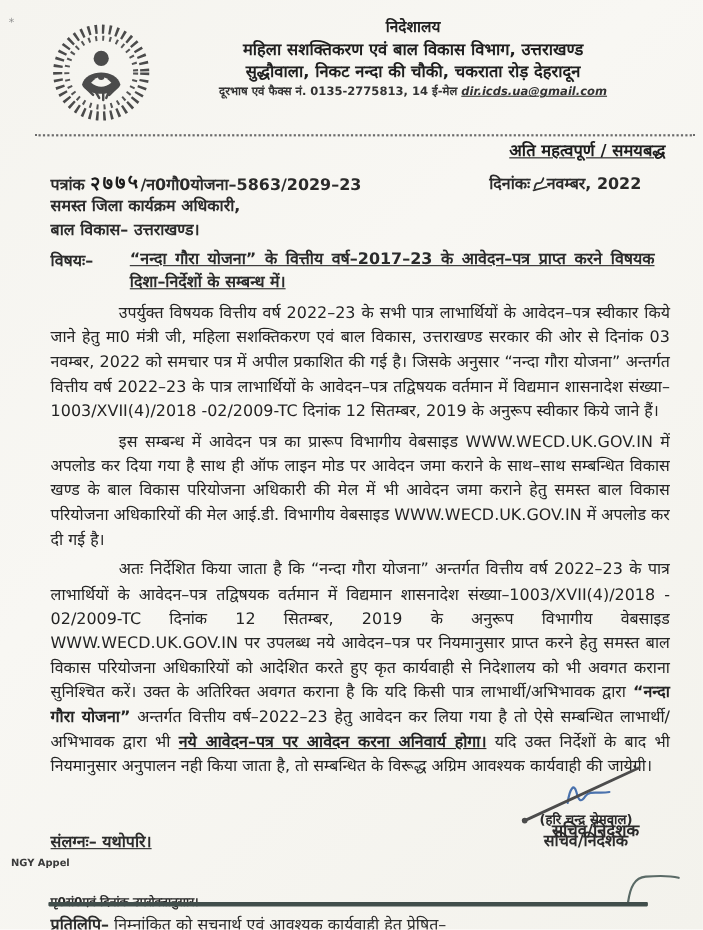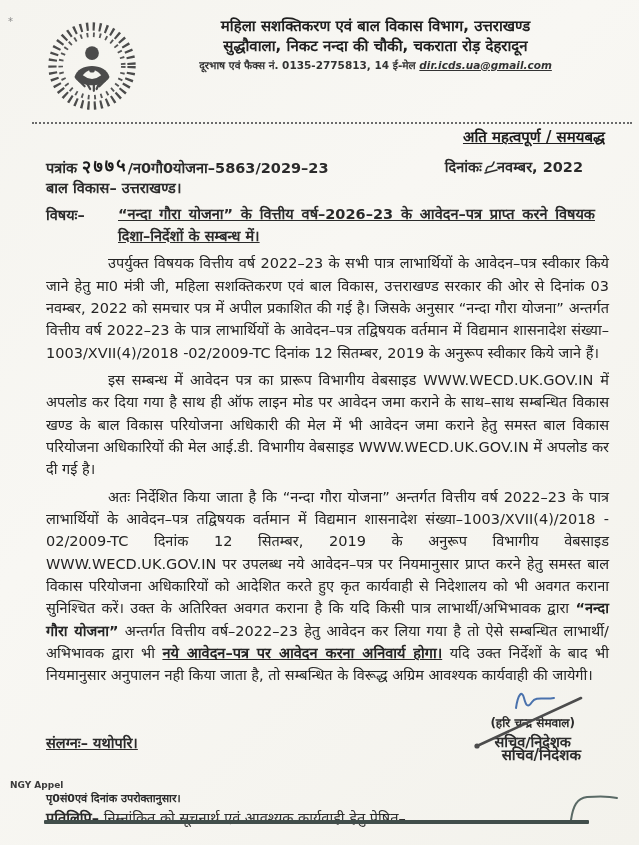--- a/index.html
+++ b/index.html
@@ -72,20 +72,21 @@
         <circle cx="50" cy="50" r="34" fill="none" stroke="#555" stroke-width="5" stroke-dasharray="2 5"></circle>
         <circle cx="50" cy="36" r="7.5" fill="#4b4b4b"></circle>
         <path d="M31,62 C35,46 65,46 69,62 C64,74 36,74 31,62 Z" fill="#4b4b4b"></path>
         <path d="M40,60 q10,-12 20,0 q-10,8 -20,0 Z" fill="#f5f4ef"></path>
         <circle cx="50" cy="54" r="3.2" fill="#4b4b4b"></circle>
         <path d="M36,66 l6,6 M44,68 l4,7 M52,69 l0,8 M58,68 l-3,7 M64,66 l-6,6" stroke="#4b4b4b" stroke-width="2.4" stroke-linecap="round"></path>
       </svg>
     </div>
 
     <div class="head-center">
+      <div class="h-line1">निदेशालय</div>
       <div class="h-line2">महिला सशक्तिकरण एवं बाल विकास विभाग, उत्तराखण्ड</div>
       <div class="h-line3">सुद्धौवाला, निकट नन्दा की चौकी, चकराता रोड़ देहरादून</div>
       <div class="h-contact"><span>दूरभाष एवं फैक्स नं. 0135-2775813, 14 ई-मेल </span><span class="h-email">dir.icds.ua@gmail.com</span></div>
     </div>
 
   </div>
 
   <hr class="sep-dotted">
 
   <div class="tagline-row">
@@ -97,25 +98,26 @@
       <span>पत्रांक</span>
       <span class="hand">२७७५</span><span>/न0गौ0योजना–5863/2029–23</span>
     </div>
     <div class="date-wrap">
       <span>दिनांकः</span><svg class="scribble" width="16" height="18" viewBox="0 0 16 18">
           <path d="M3,14 C5,4 8,15 11,5 M2,16 L14,13" stroke="#2e2e2e" stroke-width="1.6" fill="none" stroke-linecap="round"></path>
         </svg><span>नवम्बर, 2022</span>
     </div>
   </div>
 
+  <div class="addr">समस्त जिला कार्यक्रम अधिकारी,</div>
   <div class="addr">बाल विकास– उत्तराखण्ड।</div>
 
   <div class="subject">
     <span class="lbl">विषयः–</span>
-    <span class="txt">“नन्दा गौरा योजना” के वित्तीय वर्ष–2026–23 के आवेदन–पत्र प्राप्त करने विषयक दिशा–निर्देशों के सम्बन्ध में।</span>
+    <span class="txt">“नन्दा गौरा योजना” के वित्तीय वर्ष–2017–23 के आवेदन–पत्र प्राप्त करने विषयक दिशा–निर्देशों के सम्बन्ध में।</span>
   </div>
 
   <p class="para">उपर्युक्त विषयक वित्तीय वर्ष 2022–23 के सभी पात्र लाभार्थियों के आवेदन–पत्र स्वीकार किये जाने हेतु मा0 मंत्री जी, महिला सशक्तिकरण एवं बाल विकास, उत्तराखण्ड सरकार की ओर से दिनांक 03 नवम्बर, 2022 को समचार पत्र में अपील प्रकाशित की गई है। जिसके अनुसार “नन्दा गौरा योजना” अन्तर्गत वित्तीय वर्ष 2022–23 के पात्र लाभार्थियों के आवेदन–पत्र तद्विषयक वर्तमान में विद्यमान शासनादेश संख्या–1003/XVII(4)/2018 -02/2009-TC दिनांक 12 सितम्बर, 2019 के अनुरूप स्वीकार किये जाने हैं।</p>
   <p class="para">इस सम्बन्ध में आवेदन पत्र का प्रारूप विभागीय वेबसाइड WWW.WECD.UK.GOV.IN में अपलोड कर दिया गया है साथ ही ऑफ लाइन मोड पर आवेदन जमा कराने के साथ–साथ सम्बन्धित विकास खण्ड के बाल विकास परियोजना अधिकारी की मेल में भी आवेदन जमा कराने हेतु समस्त बाल विकास परियोजना अधिकारियों की मेल आई.डी. विभागीय वेबसाइड WWW.WECD.UK.GOV.IN में अपलोड कर दी गई है।</p>
   <p class="para"><span>अतः निर्देशित किया जाता है कि “नन्दा गौरा योजना” अन्तर्गत वित्तीय वर्ष 2022–23 के पात्र लाभार्थियों के आवेदन–पत्र तद्विषयक वर्तमान में विद्यमान शासनादेश संख्या–1003/XVII(4)/2018 - 02/2009-TC दिनांक 12 सितम्बर, 2019 के अनुरूप विभागीय वेबसाइड WWW.WECD.UK.GOV.IN पर उपलब्ध नये आवेदन–पत्र पर नियमानुसार प्राप्त करने हेतु समस्त बाल विकास परियोजना अधिकारियों को आदेशित करते हुए कृत कार्यवाही से निदेशालय को भी अवगत कराना सुनिश्चित करें। उक्त के अतिरिक्त अवगत कराना है कि यदि किसी पात्र लाभार्थी/अभिभावक द्वारा </span><b>“नन्दा गौरा योजना”</b><span> अन्तर्गत वित्तीय वर्ष–2022–23 हेतु आवेदन कर लिया गया है तो ऐसे सम्बन्धित लाभार्थी/अभिभावक द्वारा भी </span><span class="ul">नये आवेदन–पत्र पर आवेदन करना अनिवार्य होगा।</span><span> यदि उक्त निर्देशों के बाद भी नियमानुसार अनुपालन नही किया जाता है, तो सम्बन्धित के विरूद्ध अग्रिम आवश्यक कार्यवाही की जायेगी।</span></p>
 
   <div class="encl-row">
     <div class="encl">संलग्नः– यथोपरि।</div>
     <div class="sig-block">
       <div class="sig-mark">

